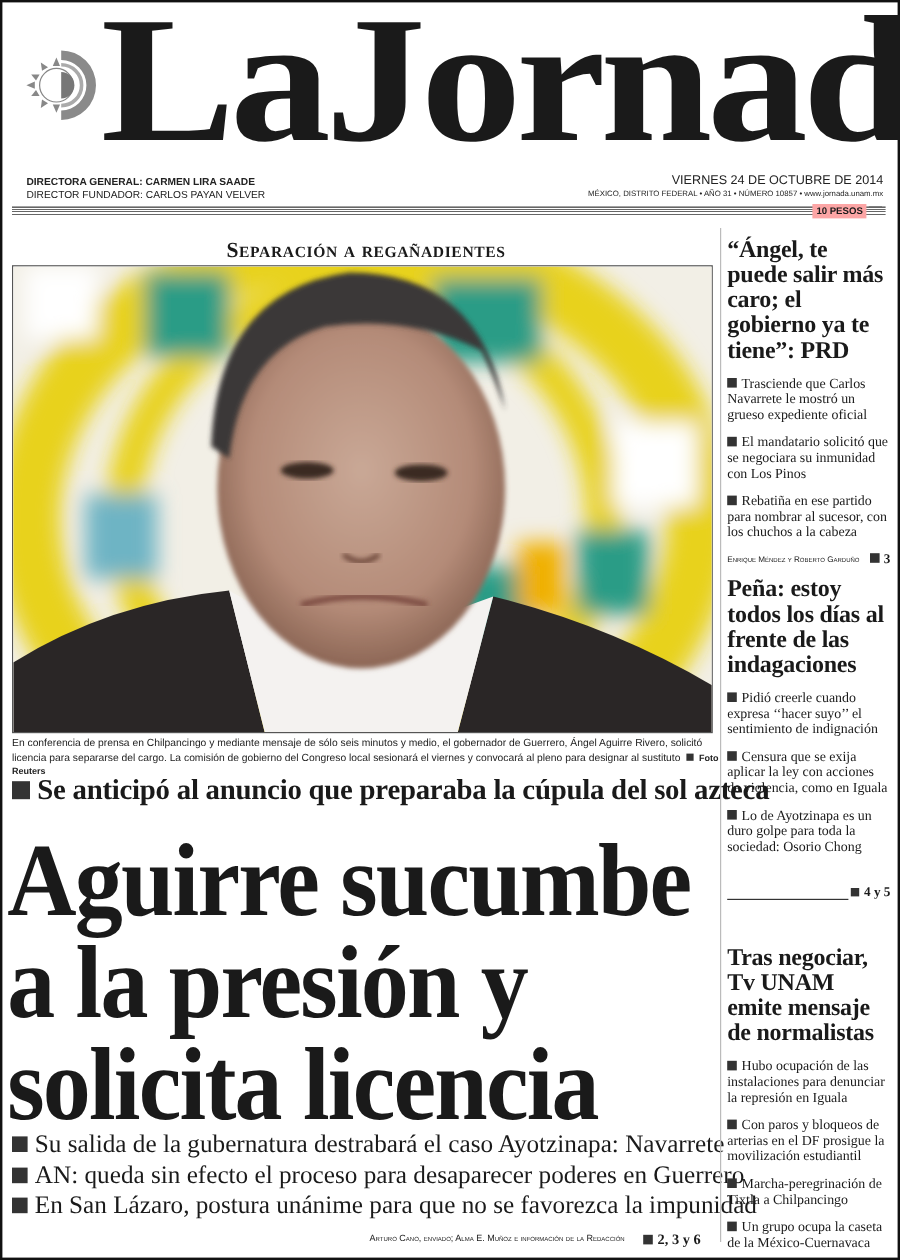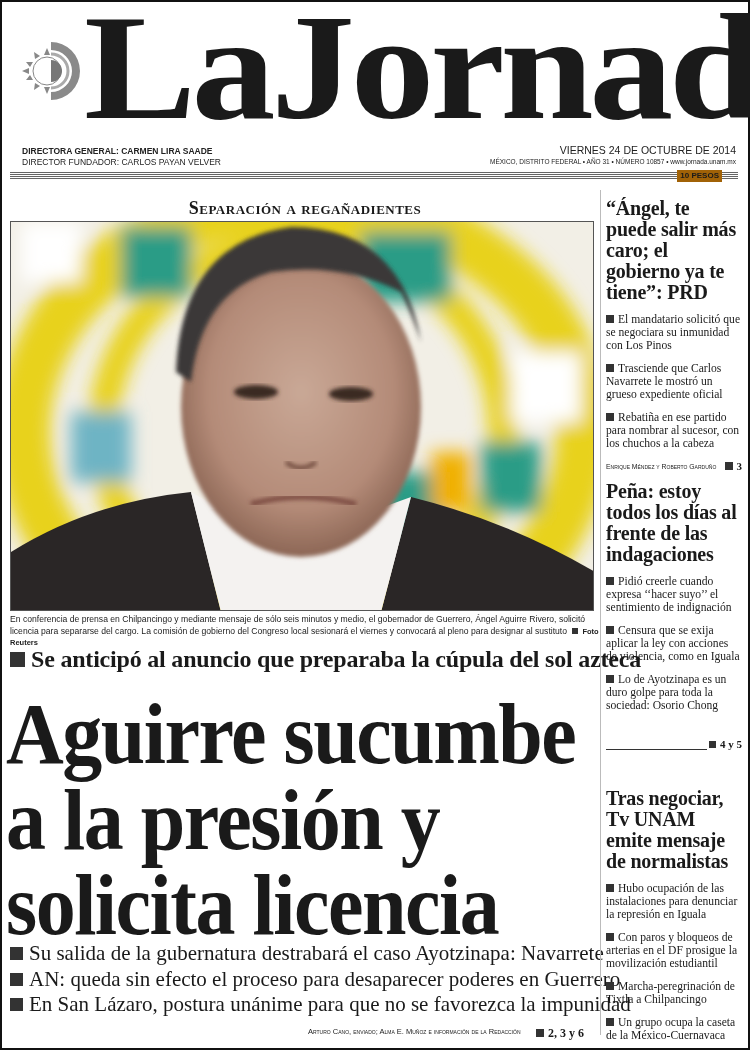--- a/index.html
+++ b/index.html
@@ -10,21 +10,21 @@
   
   .logo-icon { position: absolute; left: 20px; top: 40px; width: 62px; height: 62px; }
   .logo-text { position: absolute; left: 84px; top: -8px; font-family: "Liberation Serif", serif; font-weight: bold; font-size: 150px; letter-spacing: -4px; line-height: 1; color: #1a1a1a; transform: scaleX(1.12); transform-origin: left top; white-space: nowrap; }
   .staff { position: absolute; left: 22px; top: 146px; font-family: "Liberation Sans", sans-serif; font-size: 8.5px; line-height: 10.5px; color: #222; }
   .staff .b { font-weight: bold; }
   .dateline { position: absolute; right: 14px; top: 144px; text-align: right; font-family: "Liberation Sans", sans-serif; color: #222; }
   .dateline .date { font-size: 10.5px; font-weight: normal; line-height: 13px; }
   .dateline .meta { font-size: 6.5px; line-height: 9px; }
   .rule { position: absolute; left: 10px; top: 172px; width: 725px; height: 8px;
     background: repeating-linear-gradient(to bottom, #666 0, #666 1px, #fff 1px, #fff 2px); }
-  .price { position: absolute; right: 28px; top: 170px; background: #a16207; padding: 0 3px; font-family: "Liberation Sans", sans-serif; font-weight: bold; font-size: 8px; line-height: 12px; }
+  .price { position: absolute; right: 28px; top: 170px; background: #fca5a5; padding: 0 3px; font-family: "Liberation Sans", sans-serif; font-weight: bold; font-size: 8px; line-height: 12px; }
   .price-tail { position: absolute; right: 12px; top: 172px; width: 14px; height: 8px; background: repeating-linear-gradient(to bottom, #666 0, #666 1px, #fff 1px, #fff 2px); }
 
   
   .kicker { position: absolute; left: 10px; top: 198px; width: 590px; text-align: center; font-weight: bold; font-size: 18px; font-variant: small-caps; letter-spacing: 0.5px; }
   .photo { position: absolute; left: 10px; top: 221px; width: 584px; height: 390px; border: 1px solid #555; overflow: hidden; }
   .caption { position: absolute; left: 10px; top: 614px; width: 590px; font-family: "Liberation Sans", sans-serif; font-size: 8.6px; line-height: 11.5px; color: #222; }
   .caption .credit { font-weight: bold; font-size: 7.5px; }
   .subhead { position: absolute; left: 10px; top: 646px; font-weight: bold; font-size: 24px; letter-spacing: -0.2px; white-space: nowrap; }
   .headline { position: absolute; left: 6px; top: 692px; font-weight: bold; font-size: 80px; line-height: 79px; letter-spacing: -1.5px; transform: scaleY(1.08); transform-origin: left top; }
   .bullets { position: absolute; left: 10px; top: 941px; font-size: 21px; line-height: 25.5px; white-space: nowrap; }
@@ -150,22 +150,22 @@
   <div><span class="sq"></span><span>En San Lázaro, postura unánime para que no se favorezca la impunidad</span></div>
 </div>
 
 <div class="byline-main">Arturo Cano, enviado; Alma E. Muñoz e información de la Redacción</div>
 <div class="pages-main"><span class="sq-s"></span><span>2, 3 y 6</span></div>
 
 <div class="vdivider"></div>
 
 <div class="side" style="top:198px;">
   <h2>“Ángel, te puede salir más caro; el gobierno ya te tiene”: PRD</h2>
+  <p><span class="sq-s"></span><span>Trasciende que Carlos Navarrete le mostró un grueso expediente oficial</span></p>
   <p><span class="sq-s"></span><span>El mandatario solicitó que se negociara su inmunidad con Los Pinos</span></p>
-  <p><span class="sq-s"></span><span>Trasciende que Carlos Navarrete le mostró un grueso expediente oficial</span></p>
   <p><span class="sq-s"></span><span>Rebatiña en ese partido para nombrar al sucesor, con los chuchos a la cabeza</span></p>
   <div class="byl">
     <span>Enrique Méndez y Roberto Garduño</span>
     <span class="pg"><span class="sq-s"></span><span>3</span></span>
   </div>
 </div>
 
 <div class="side" style="top:481px;">
   <h2>Peña: estoy todos los días al frente de las indagaciones</h2>
   <p><span class="sq-s"></span><span>Pidió creerle cuando expresa ‘‘hacer suyo’’ el sentimiento de indignación</span></p>

